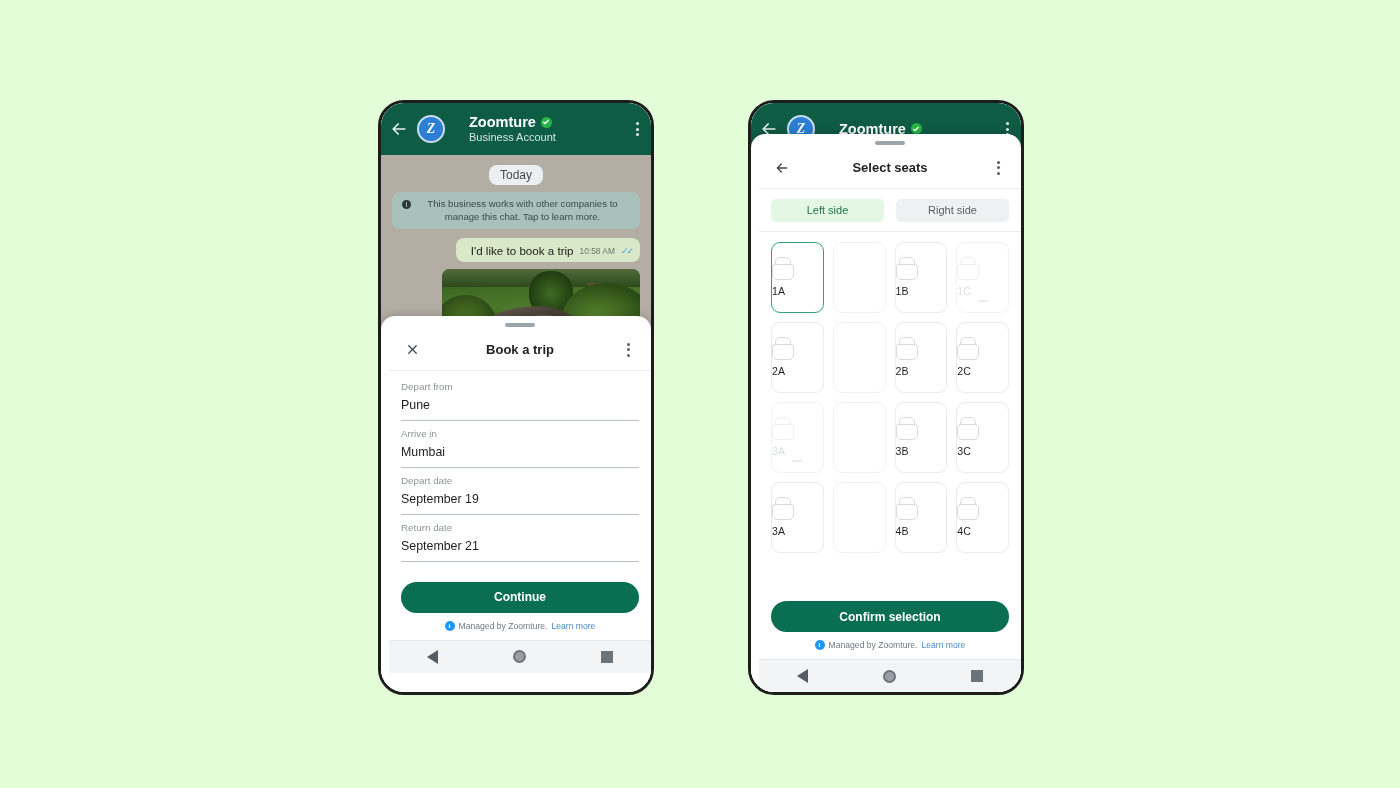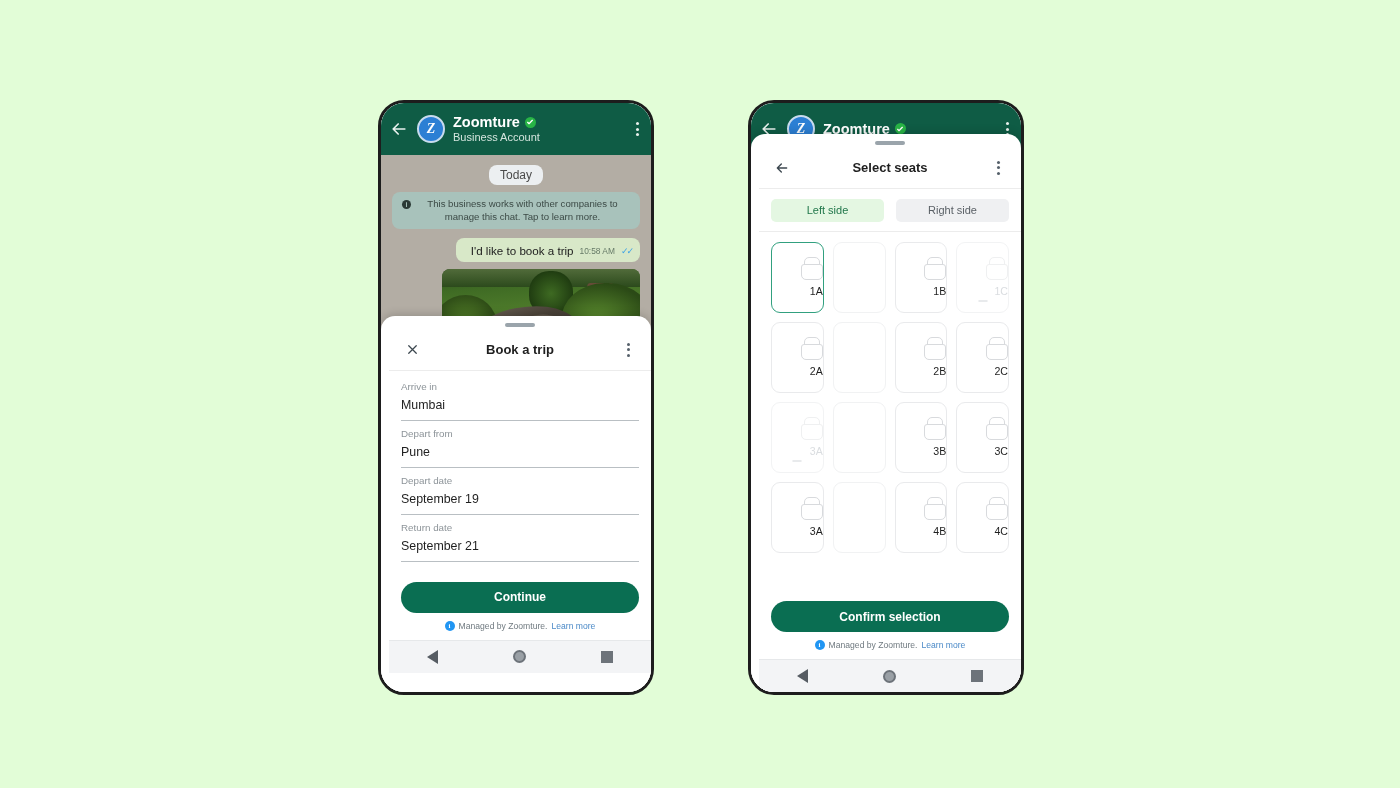--- a/index.html
+++ b/index.html
@@ -43,21 +43,21 @@
   .avatar {
     width: 28px; height: 28px; flex: 0 0 28px;
     border-radius: 50%;
     background: #2c7fd4;
     border: 2px solid #c9dcee;
     display: flex; align-items: center; justify-content: center;
     color: #fff; font-size: 14px; font-weight: 700;
     font-family: "Liberation Serif", serif;
     font-style: italic;
   }
-  .hdr-txt { flex: 1 1 auto; line-height: 1.12; }
+  .hdr-txt { flex: 1 1 auto; line-height: 1.12; margin-left: 16px; }
   .hdr-name {
     color: #ffffff; font-size: 14.5px; font-weight: 700;
     display: flex; align-items: center; gap: 5px;
   }
   .verified {
     width: 11px; height: 11px; border-radius: 50%;
     background: #28b446; display:inline-flex;
     align-items:center; justify-content:center;
   }
   .verified svg { display:block; }
@@ -218,21 +218,21 @@
     padding: 10px 12px 0 12px;
     flex: 1 1 auto;
     overflow: hidden;
     align-content: start;
   }
   .seat {
     height: 71px; border-radius: 9px;
     border: 1px solid #e9eaec;
     background: #fff;
     display: flex; flex-direction: column;
-    align-items: flex-end; justify-content: center;
+    align-items: flex-start; justify-content: center;
     gap: 1px; cursor: pointer; position: relative;
   }
   .seat.aisle { border-color: #f1f2f3; cursor: default; }
   .seat.selected { border: 1.6px solid #31a07f; }
   .seat.disabled { border-color: #f2f3f4; cursor: default; }
   .seat-glyph {
     width: 22px; height: 27px; position: relative;
   }
   .seat-glyph .back {
     position:absolute; left:3px; top:0; width:16px; height:20px;
@@ -328,26 +328,26 @@
             <div class="kebab-dark">
                 <i></i>
                 <i></i>
                 <i></i>
               </div>
           </div>
         </div>
 
         <div class="form">
           <div class="field">
+            <div class="field-label">Depart from</div>
+            <div class="field-value">Pune</div>
+          </div>
+          <div class="field">
             <div class="field-label">Arrive in</div>
             <div class="field-value">Mumbai</div>
-          </div>
-          <div class="field">
-            <div class="field-label">Depart from</div>
-            <div class="field-value">Pune</div>
           </div>
           <div class="field">
             <div class="field-label">Depart date</div>
             <div class="field-value">September 19</div>
           </div>
           <div class="field">
             <div class="field-label">Return date</div>
             <div class="field-value">September 21</div>
           </div>
         </div>

